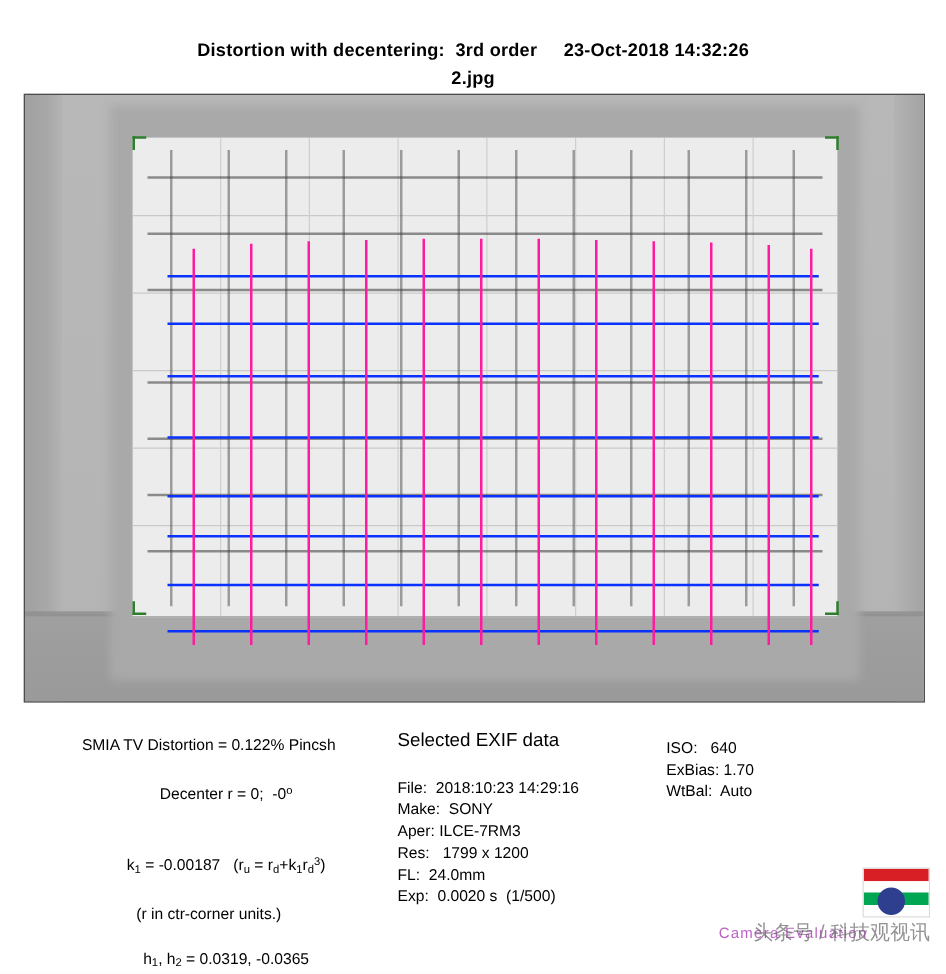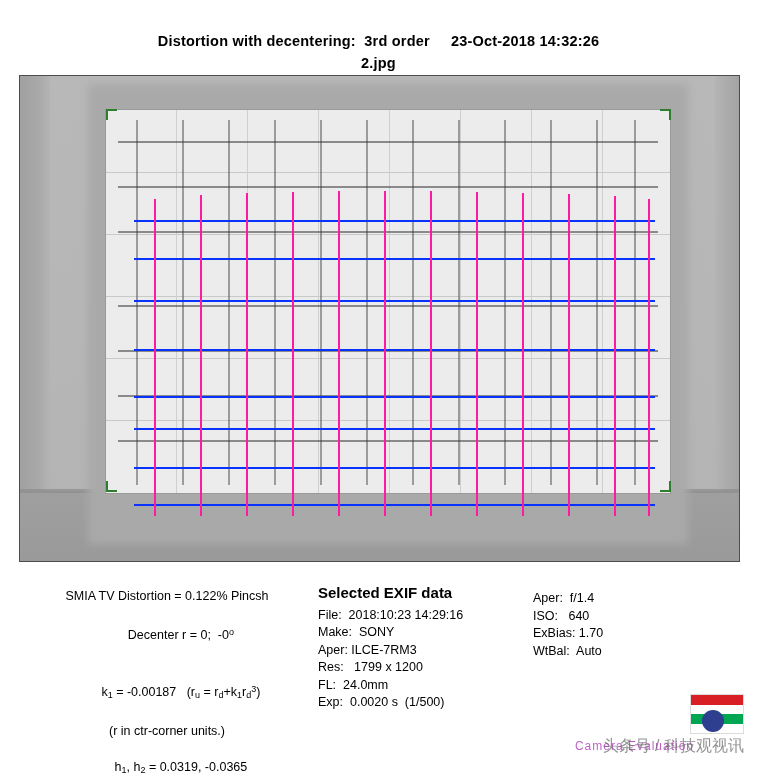--- a/index.html
+++ b/index.html
@@ -157,22 +157,22 @@
   .col-exif {
     position: absolute;
     left: 318px;
     top: 4px;
     width: 210px;
     font-size: 12.5px;
     line-height: 17.5px;
   }
   .col-exif .exif-title {
     font-size: 15px;
-    font-weight: bold;
-    margin-bottom: 5px;
+    font-weight: normal;
+    margin-bottom: 20px;
   }
   .col-exif .row { white-space: pre; }
 
   .col-aper {
     position: absolute;
     left: 533px;
     top: 10px;
     width: 190px;
     font-size: 12.5px;
     line-height: 17.5px;
@@ -328,21 +328,20 @@
       <div class="exif-title">Selected EXIF data</div>
       <div class="row">File:  2018:10:23 14:29:16</div>
       <div class="row">Make:  SONY</div>
       <div class="row">Aper: ILCE-7RM3</div>
       <div class="row">Res:   1799 x 1200</div>
       <div class="row">FL:  24.0mm</div>
       <div class="row">Exp:  0.0020 s  (1/500)</div>
     </div>
 
     <div class="col-aper">
-      <div class="row">Aper:  f/1.4</div>
       <div class="row">ISO:   640</div>
       <div class="row">ExBias: 1.70</div>
       <div class="row">WtBal:  Auto</div>
     </div>
 
     <div class="logo">
       <div class="band b1"></div>
       <div class="band b2"></div>
       <div class="band b3"></div>
       <div class="band b4"></div>

